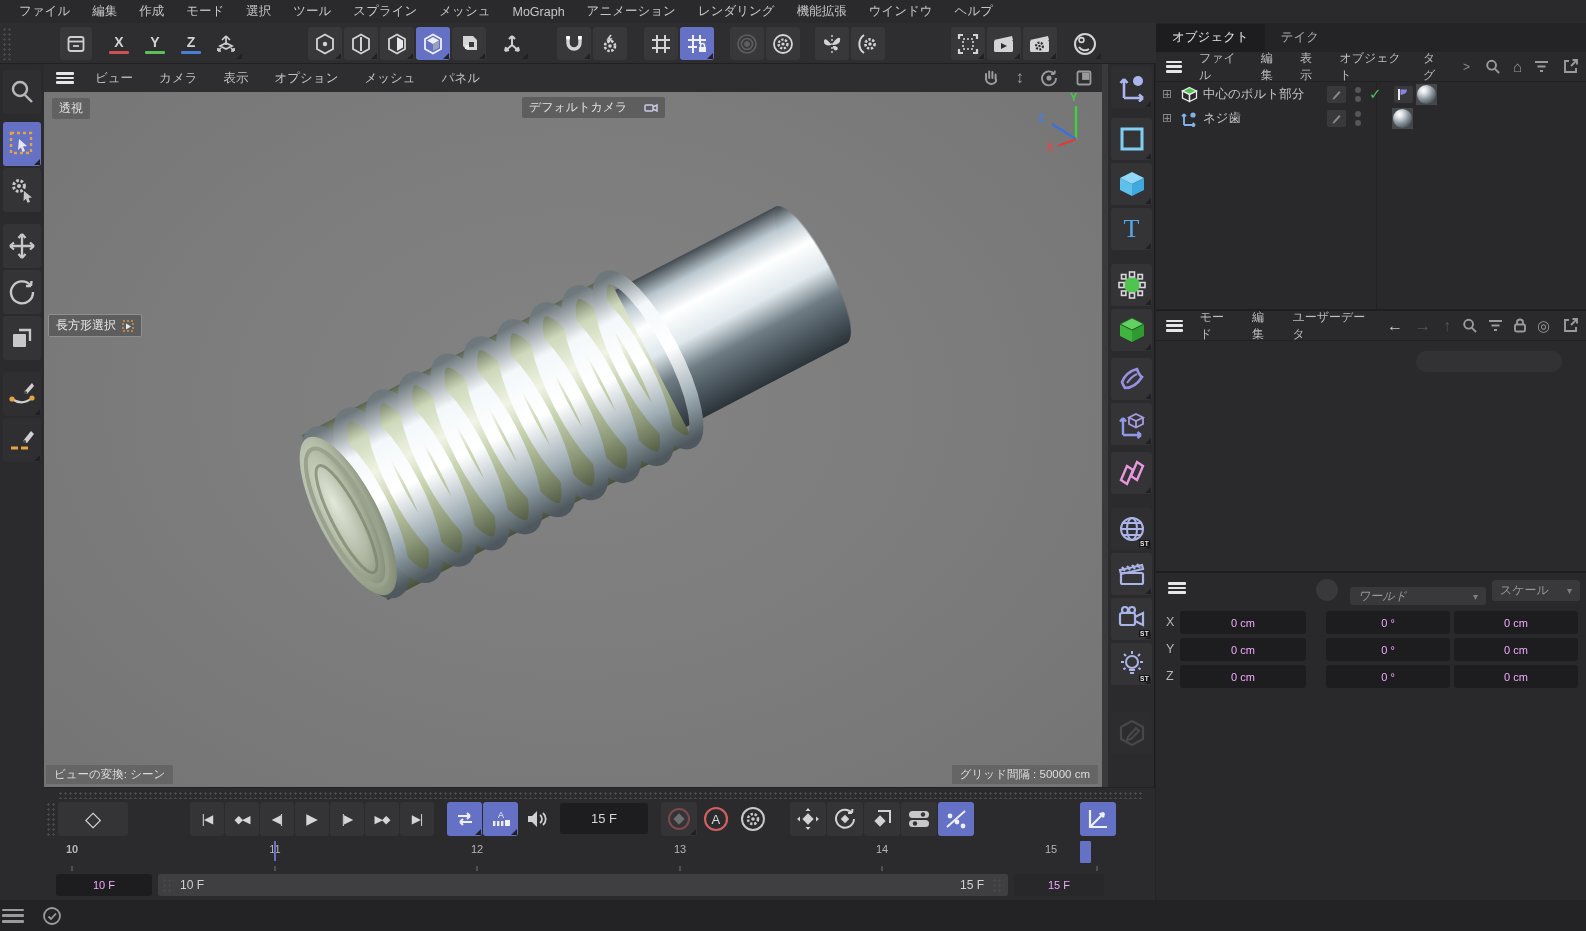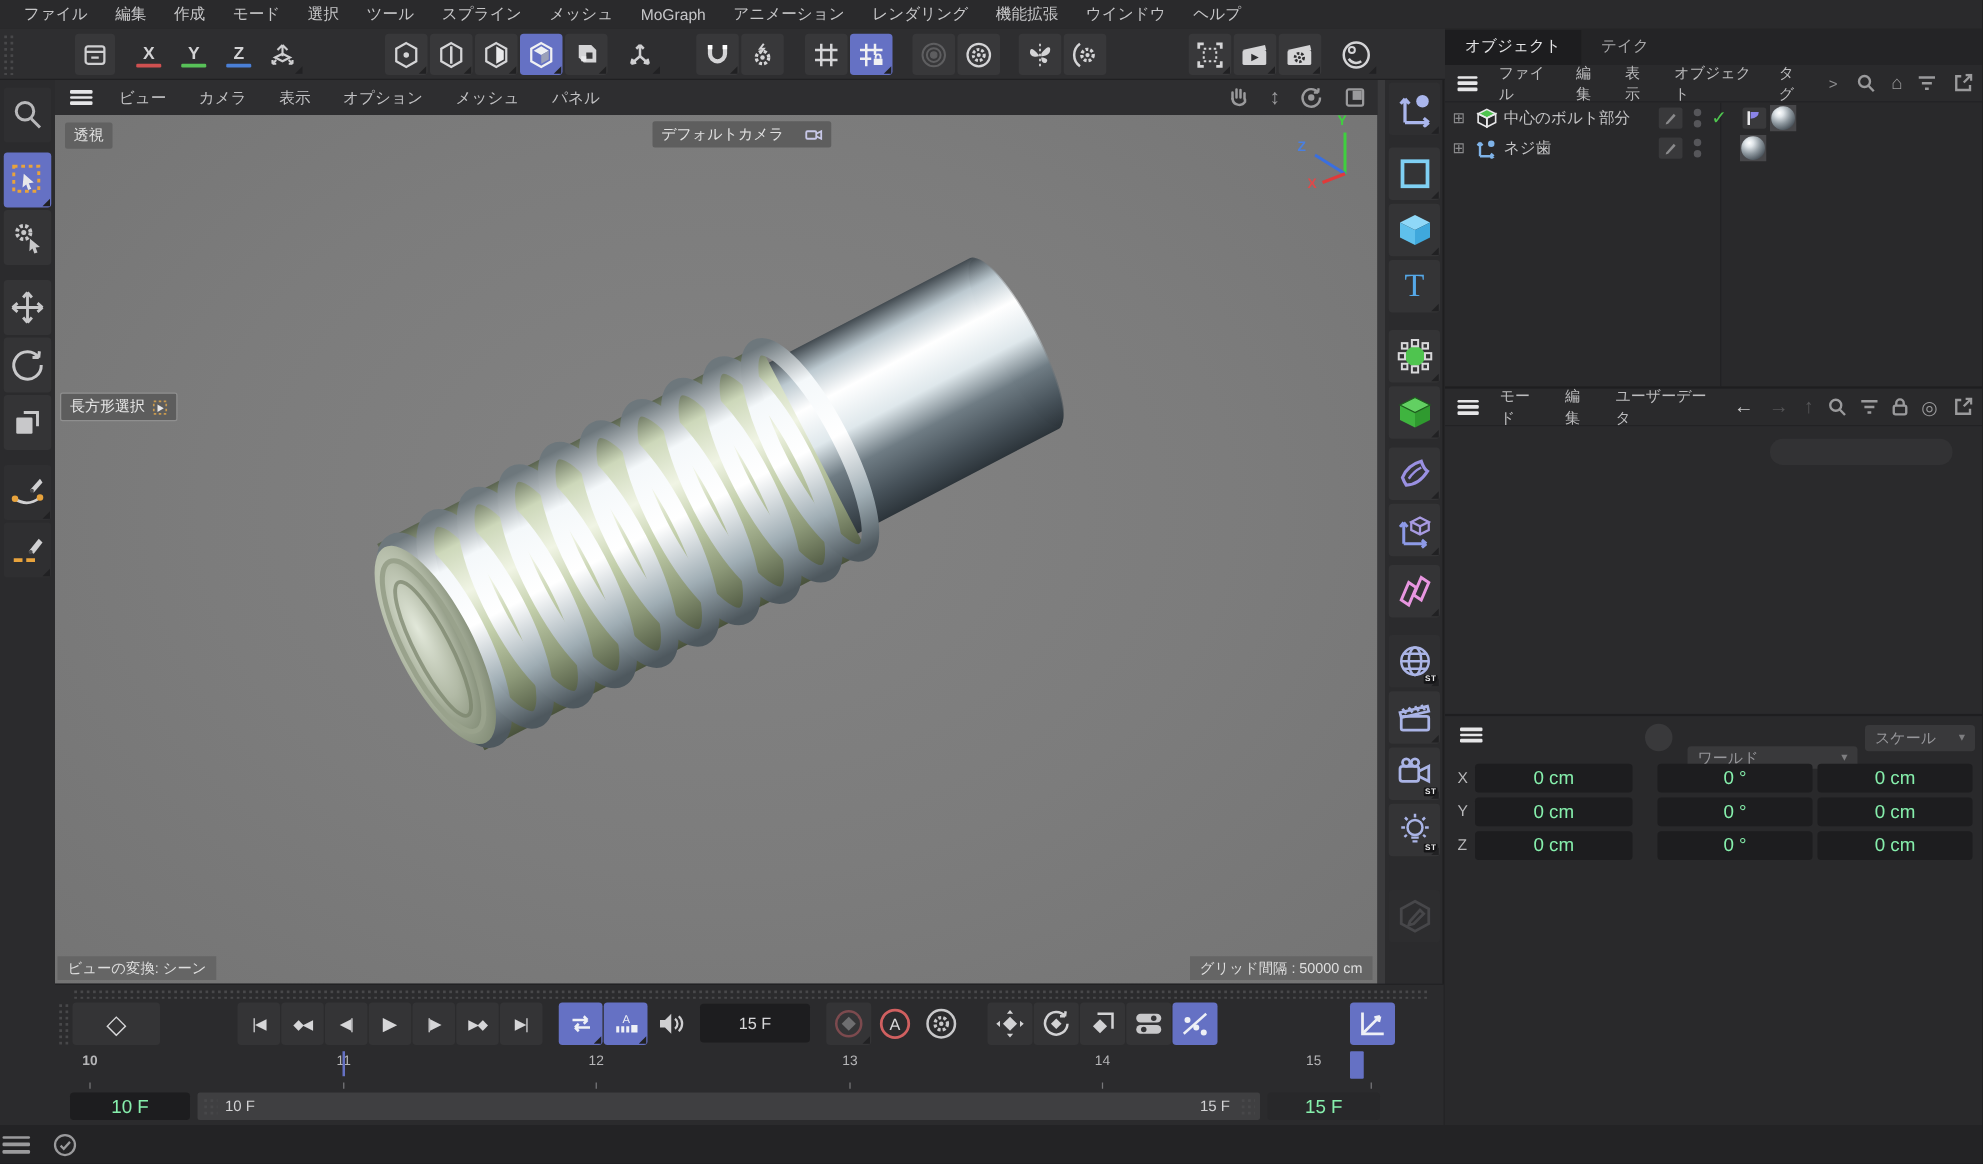--- a/index.html
+++ b/index.html
@@ -53,21 +53,21 @@
   .pmenurow .mi{padding:0 9px;}
   .hamb{width:18px;height:12px;display:flex;flex-direction:column;justify-content:space-between;margin:0 8px 0 10px;}
   .hamb i{display:block;height:2.6px;background:#e6e6e8;border-radius:1px;}
   .objrow{display:flex;align-items:center;height:24px;font-size:12.5px;color:#c4c4c6;position:relative;}
   .tagchip{width:19px;height:17px;background:#39393b;border-radius:2px;display:flex;align-items:center;justify-content:center;margin-right:3px;}
   .dots{display:flex;flex-direction:column;gap:3px;margin:0 6px;}
   .dots i{width:6px;height:6px;border-radius:50%;background:#56565a;}
   .matthumb{width:21px;height:21px;background:#47474a;display:flex;align-items:center;justify-content:center;}
   .matball{width:19px;height:19px;border-radius:50%;
      background:radial-gradient(circle at 34% 28%,#ffffff 0%,#dfe5e9 18%,#8d979e 48%,#49525a 78%,#20262c 100%);}
-  .fld{background:#1d1d1f;border-radius:3px;color:#86efac;font-size:15px;display:flex;align-items:center;justify-content:center;}
+  .fld{background:#1d1d1f;border-radius:3px;color:#f0abfc;font-size:11px;display:flex;align-items:center;justify-content:center;}
   .drop{background:#39393b;border-radius:3px;color:#96969a;font-size:12px;display:flex;align-items:center;justify-content:space-between;padding:0 8px;}
   
   .timeline{left:44px;top:787px;width:1111px;height:113px;background:#2b2b2d;border-top:1px solid #222224;box-sizing:border-box;}
   .pbtn{position:absolute;height:34px;background:#343436;border-radius:3px;display:flex;align-items:center;justify-content:center;
         color:#d6d6d8;font-size:15px;}
   .pbtn.hl{background:#6571c4;}
   .tick{position:absolute;top:55px;font-size:11px;color:#b6b6b8;transform:translateX(-50%);}
   .tickmark{position:absolute;top:78px;width:1px;height:5px;background:#77777a;transform:translateX(-50%);}
   .statusbar{left:0;top:900px;width:1586px;height:31px;background:#232325;display:flex;align-items:center;}
   svg{display:block;}
@@ -774,21 +774,21 @@
     </div>
 
     <div style="height:2px;background:#1e1e20;"></div>
     <div style="background:#29292b;position:relative;height:295px;">
       <span class="hamb" style="position:absolute;left:2px;top:9px;">
           <i></i>
           <i></i>
           <i></i>
         </span>
       <div class="abs" style="left:160px;top:6px;width:22px;height:22px;border-radius:50%;background:#39393b;"></div>
-      <div class="abs drop" style="left:194px;top:24px;width:120px;height:18px;">
+      <div class="abs drop" style="left:194px;top:14px;width:120px;height:18px;font-style:italic;">
         <span>ワールド</span>
         <span style="font-size:10px;color:#7e7e80;">▾</span>
       </div>
       <div class="abs drop" style="left:336px;top:7px;width:72px;height:21px;">
         <span>スケール</span>
         <span style="font-size:10px;color:#7e7e80;">▾</span>
       </div>
 
       <span class="abs" style="left:10px;top:42px;font-size:12.5px;color:#b8b8ba;">X</span>
       <div class="abs fld" style="left:24px;top:38px;width:126px;height:23px;">

